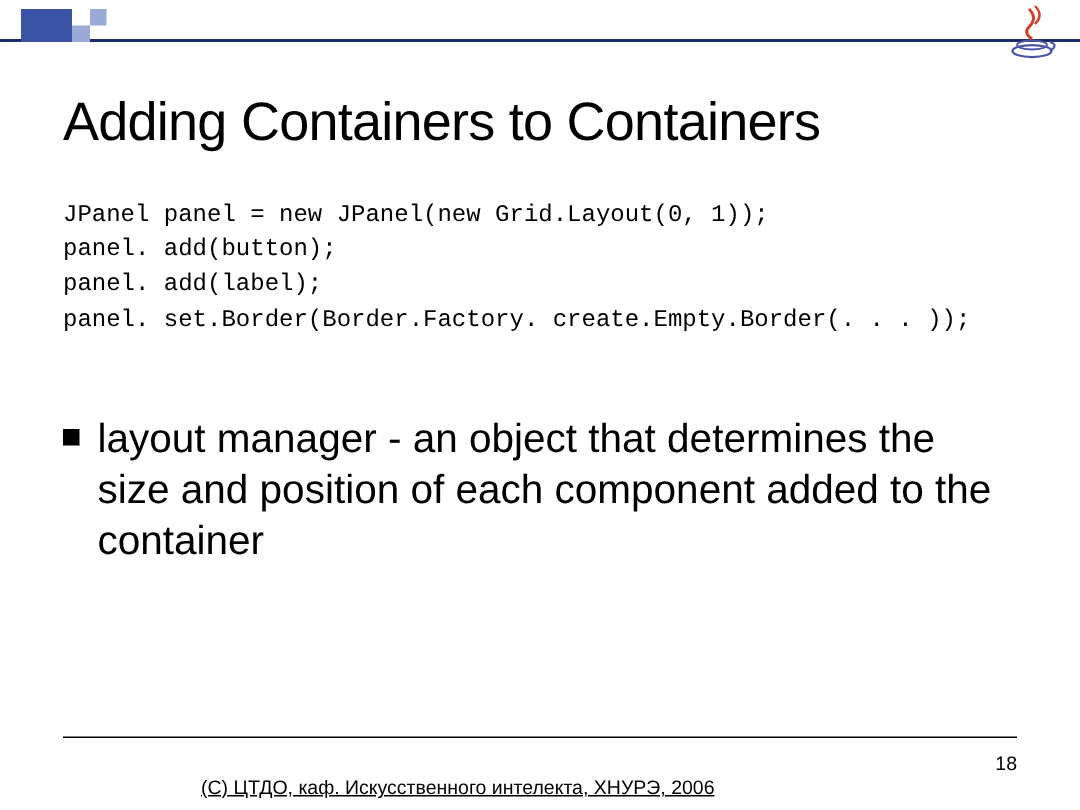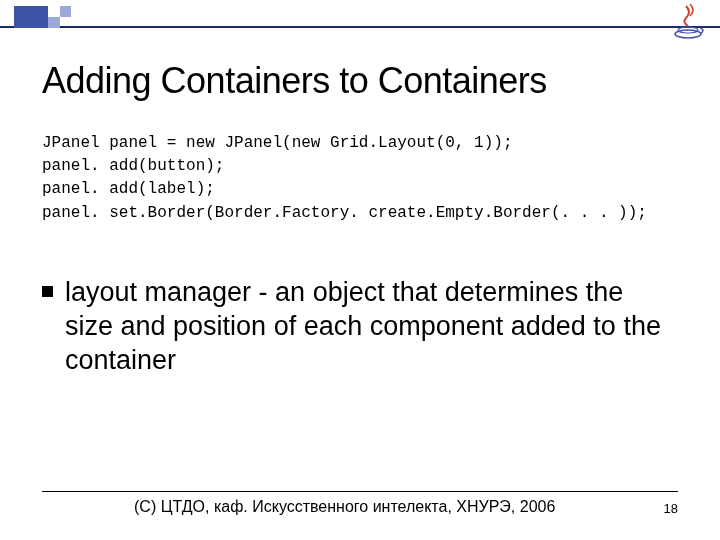--- a/index.html
+++ b/index.html
@@ -84,24 +84,25 @@
   }
   .footer-line {
     position: absolute;
     left: 42px;
     right: 42px;
     bottom: 48px;
     border-top: 1px solid #000;
   }
   .copyright {
     position: absolute;
-    bottom: 24px;
+    bottom: 8px;
     left: 134px;
-    font-size: 16px;
+    font-size: 13px;
     color: #000;
+    text-decoration: underline;
   }
   .page-num {
     position: absolute;
     bottom: 24px;
     right: 42px;
     font-size: 13px;
     font-weight: 400;
     color: #000;
   }
 </style>

